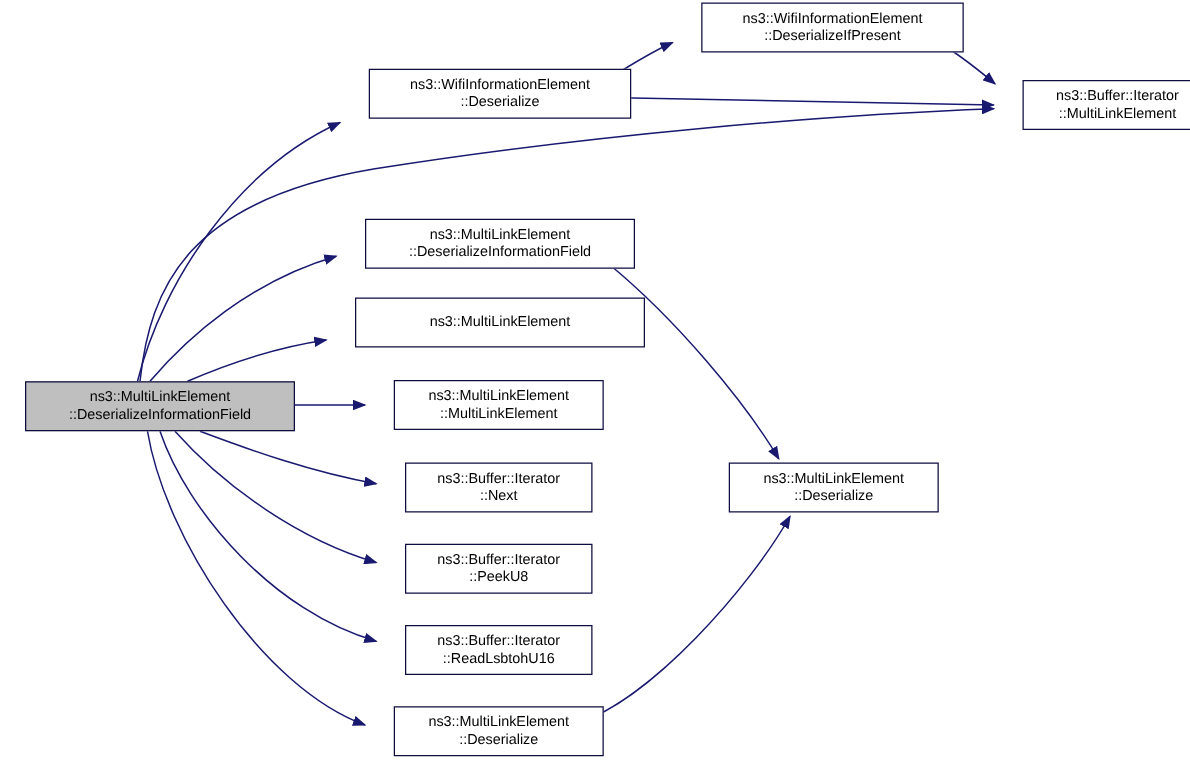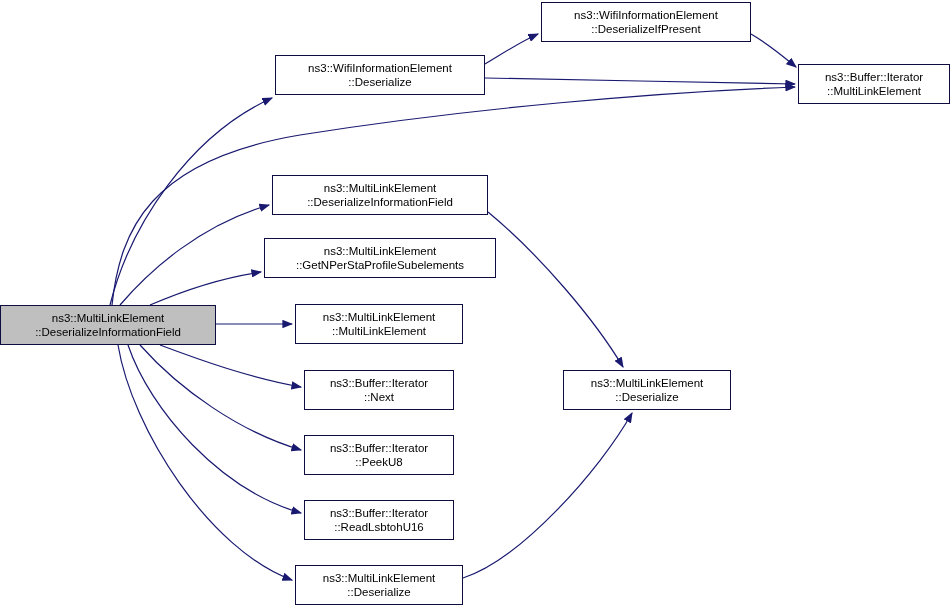--- a/index.html
+++ b/index.html
@@ -30,20 +30,21 @@
     color: #000000;
     font-size: 11.5px;
     line-height: 14px;
     text-align: center;
     display: flex;
     flex-direction: column;
     align-items: center;
     justify-content: center;
     white-space: nowrap;
     z-index: 2;
+    margin-left: 20px;
   }
   .node.highlight {
     background: #bfbfbf;
   }
   .node .l1, .node .l2 {
     display: block;
   }
 </style>
 </head>
 <body>
@@ -108,21 +109,20 @@
     <span class="l2">::MultiLinkElement</span>
   </div>
 
   <div class="node" style="left:272px; top:175px; width:216px; height:40px;">
     <span class="l1">ns3::MultiLinkElement</span>
     <span class="l2">::DeserializeInformationField</span>
   </div>
 
   <div class="node" style="left:264px; top:238px; width:232px; height:40px;">
     <span class="l1">ns3::MultiLinkElement</span>
-    <span class="l2">::GetNPerStaProfileSubelements</span>
   </div>
 
   <div class="node" style="left:295px; top:304px; width:168px; height:40px;">
     <span class="l1">ns3::MultiLinkElement</span>
     <span class="l2">::MultiLinkElement</span>
   </div>
 
   <div class="node" style="left:304px; top:370px; width:150px; height:40px;">
     <span class="l1">ns3::Buffer::Iterator</span>
     <span class="l2">::Next</span>

